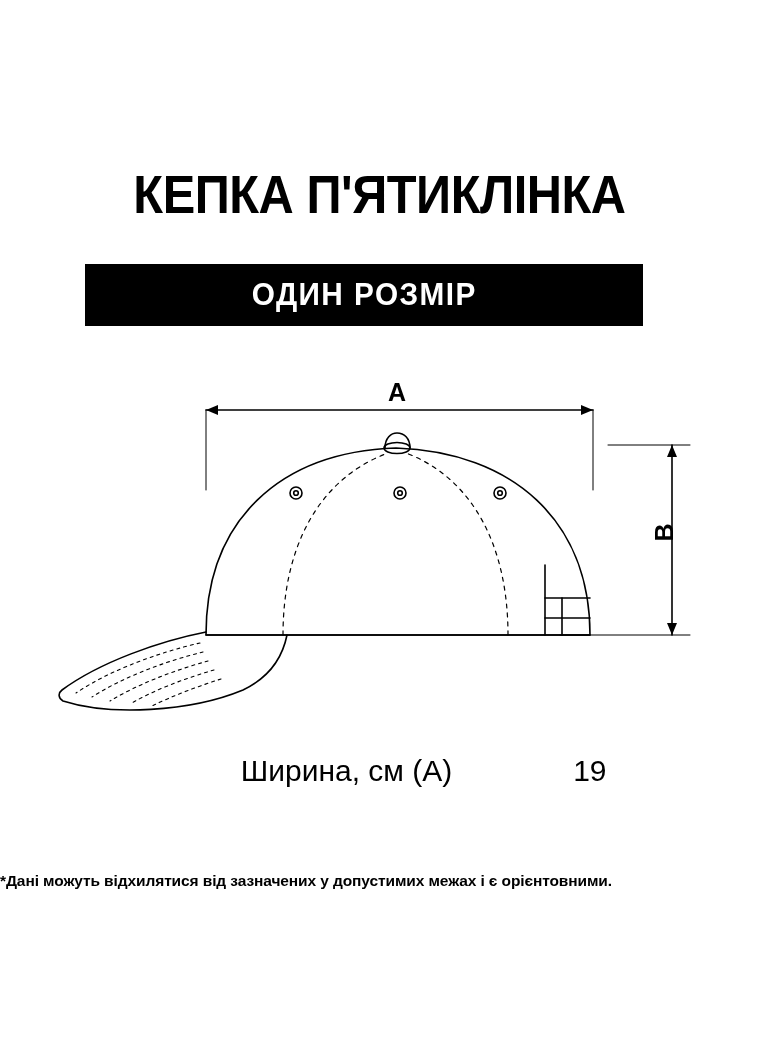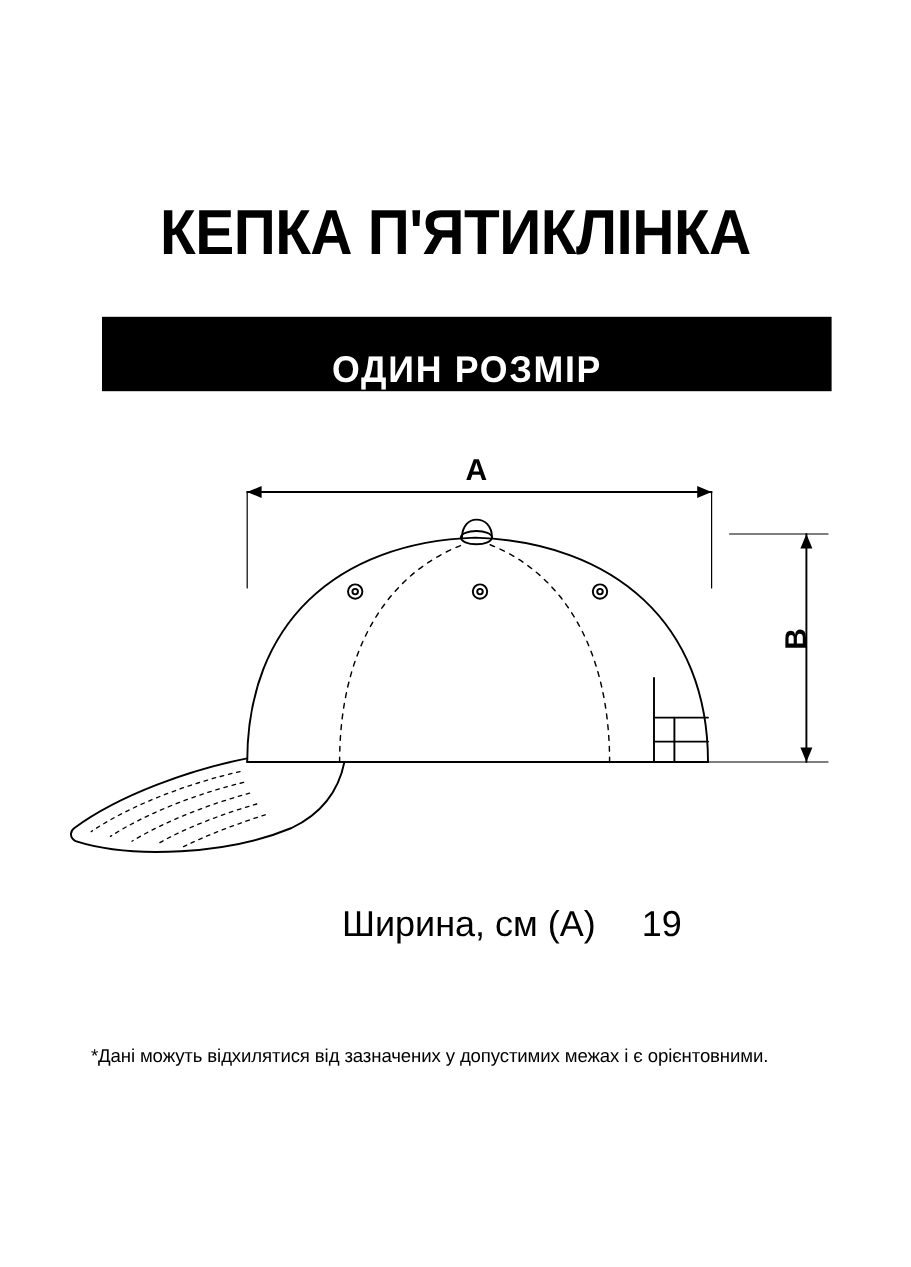--- a/index.html
+++ b/index.html
@@ -32,25 +32,25 @@
     letter-spacing: -0.5px;
     line-height: 1.0;
     transform: scaleX(0.92);
     white-space: nowrap;
   }
   
   .subtitle-bar {
     position: absolute;
     top: 264px;
     left: 85px;
-    width: 608px;
+    width: 558px;
     height: 62px;
     background: #000000;
     display: flex;
-    align-items: flex-end;
+    align-items: center;
     justify-content: center;
   }
   .subtitle-text {
     color: #ffffff;
     font-weight: bold;
     font-size: 31px;
     letter-spacing: 1.5px;
     transform: scaleX(0.96);
   }
   
@@ -89,36 +89,36 @@
   }
   .measure-row {
     display: flex;
     justify-content: center;
     align-items: baseline;
     font-size: 30px;
     line-height: 1.55;
   }
   .measure-name {
     width: 300px;
-    text-align: right;
+    text-align: center;
     margin-left: 44px;
   }
   .measure-value {
     width: 110px;
-    text-align: center;
+    text-align: right;
   }
   
   .footnote {
     position: absolute;
     top: 872px;
     left: 0;
     width: 716px;
-    text-align: center;
     font-size: 15.5px;
     letter-spacing: -0.1px;
+    font-weight: bold;
   }
 </style>
 </head>
 <body>
 
 <div class="page">
 
   <div class="title">КЕПКА П'ЯТИКЛІНКА</div>
 
   <div class="subtitle-bar">

